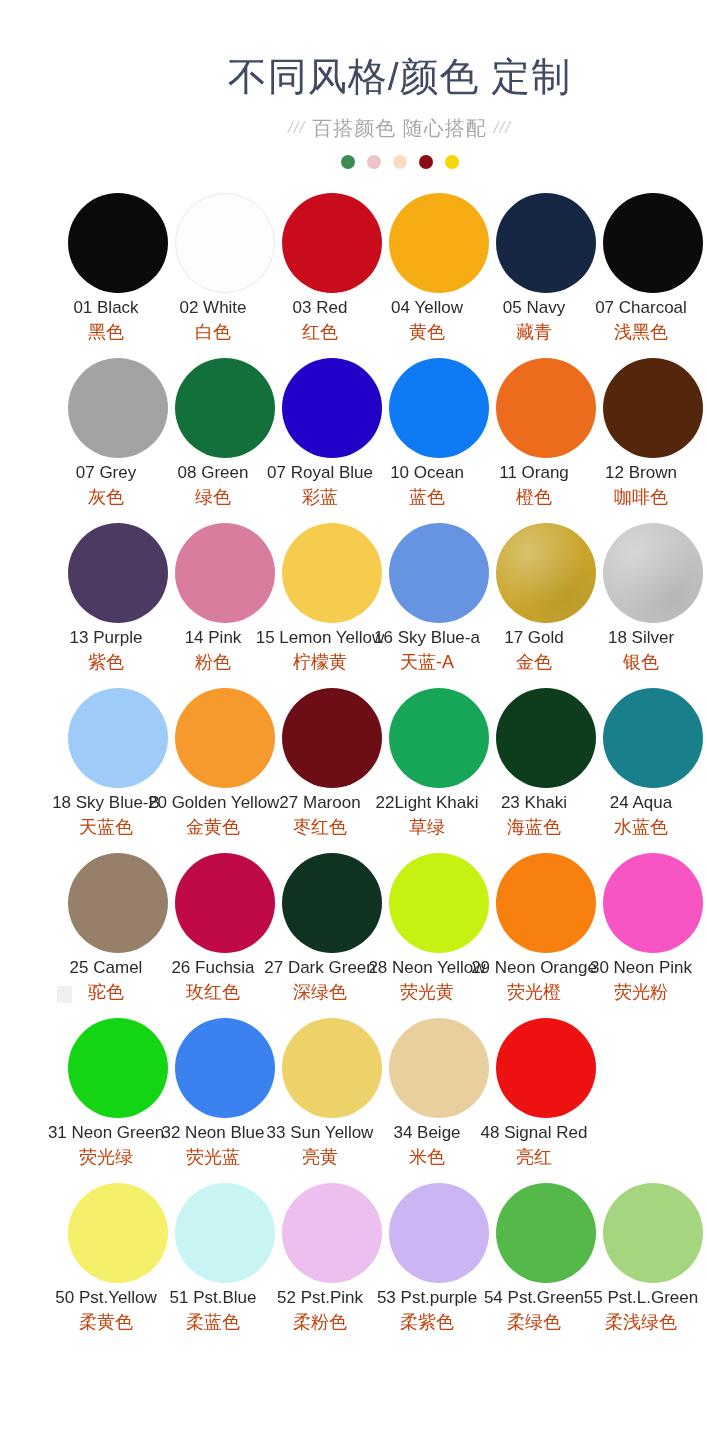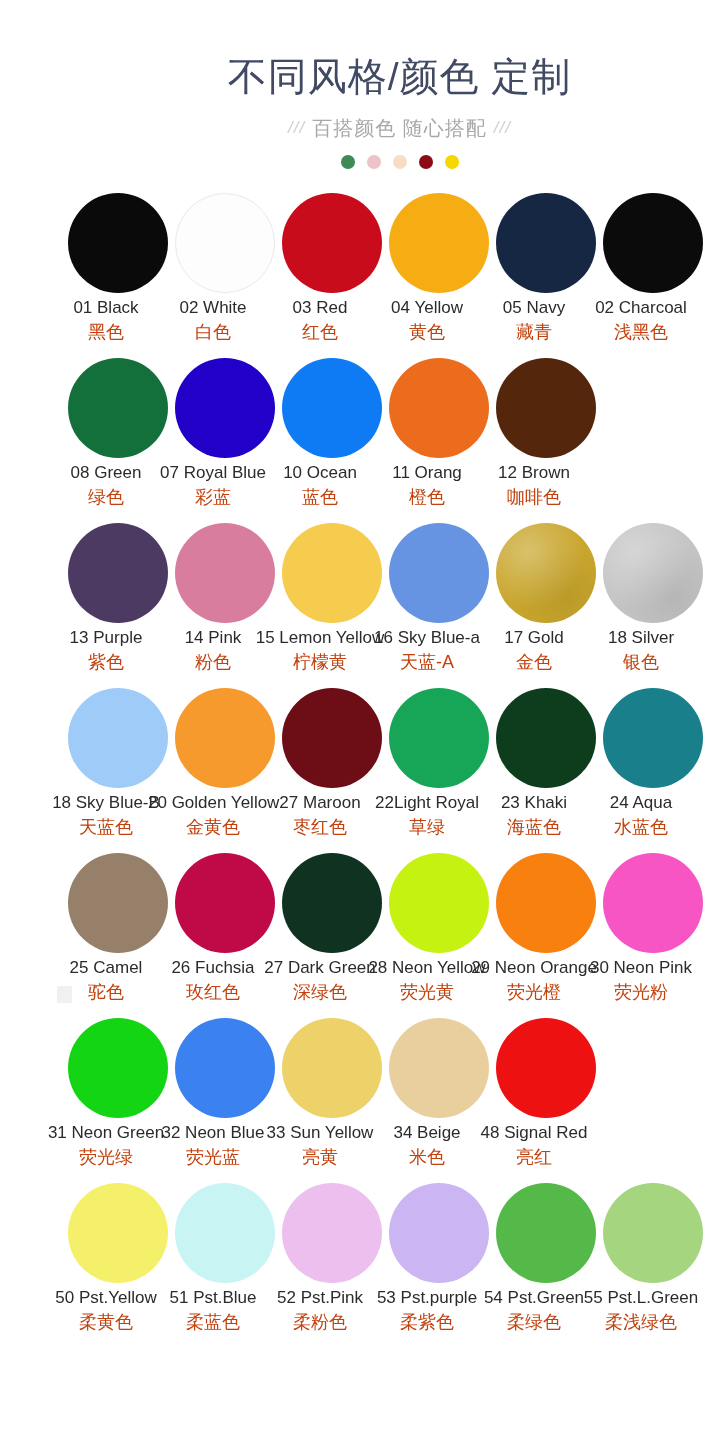--- a/index.html
+++ b/index.html
@@ -215,26 +215,35 @@
           <div class="labels">
             <div class="label-en">05 Navy</div>
             <div class="label-cn">藏青</div>
           </div>
         </div>
         <div class="swatch">
           <div class="circle-wrap">
             <div class="circle" style="background-color: rgb(11, 11, 11);"></div>
           </div>
           <div class="labels">
-            <div class="label-en">02 Charcoal</div>
+            <div class="label-en">07 Charcoal</div>
             <div class="label-cn">浅黑色</div>
           </div>
         </div>
       </div>
       <div class="swatch-row">
+        <div class="swatch">
+          <div class="circle-wrap">
+            <div class="circle" style="background-color: rgb(163, 163, 163);"></div>
+          </div>
+          <div class="labels">
+            <div class="label-en">07 Grey</div>
+            <div class="label-cn">灰色</div>
+          </div>
+        </div>
         <div class="swatch">
           <div class="circle-wrap">
             <div class="circle" style="background-color: rgb(20, 112, 58);"></div>
           </div>
           <div class="labels">
             <div class="label-en">08 Green</div>
             <div class="label-cn">绿色</div>
           </div>
         </div>
         <div class="swatch">
@@ -356,21 +365,21 @@
           <div class="labels">
             <div class="label-en">27 Maroon</div>
             <div class="label-cn">枣红色</div>
           </div>
         </div>
         <div class="swatch">
           <div class="circle-wrap">
             <div class="circle" style="background-color: rgb(23, 165, 88);"></div>
           </div>
           <div class="labels">
-            <div class="label-en">22Light Royal</div>
+            <div class="label-en">22Light Khaki</div>
             <div class="label-cn">草绿</div>
           </div>
         </div>
         <div class="swatch">
           <div class="circle-wrap">
             <div class="circle" style="background-color: rgb(14, 61, 30);"></div>
           </div>
           <div class="labels">
             <div class="label-en">23 Khaki</div>
             <div class="label-cn">海蓝色</div>

